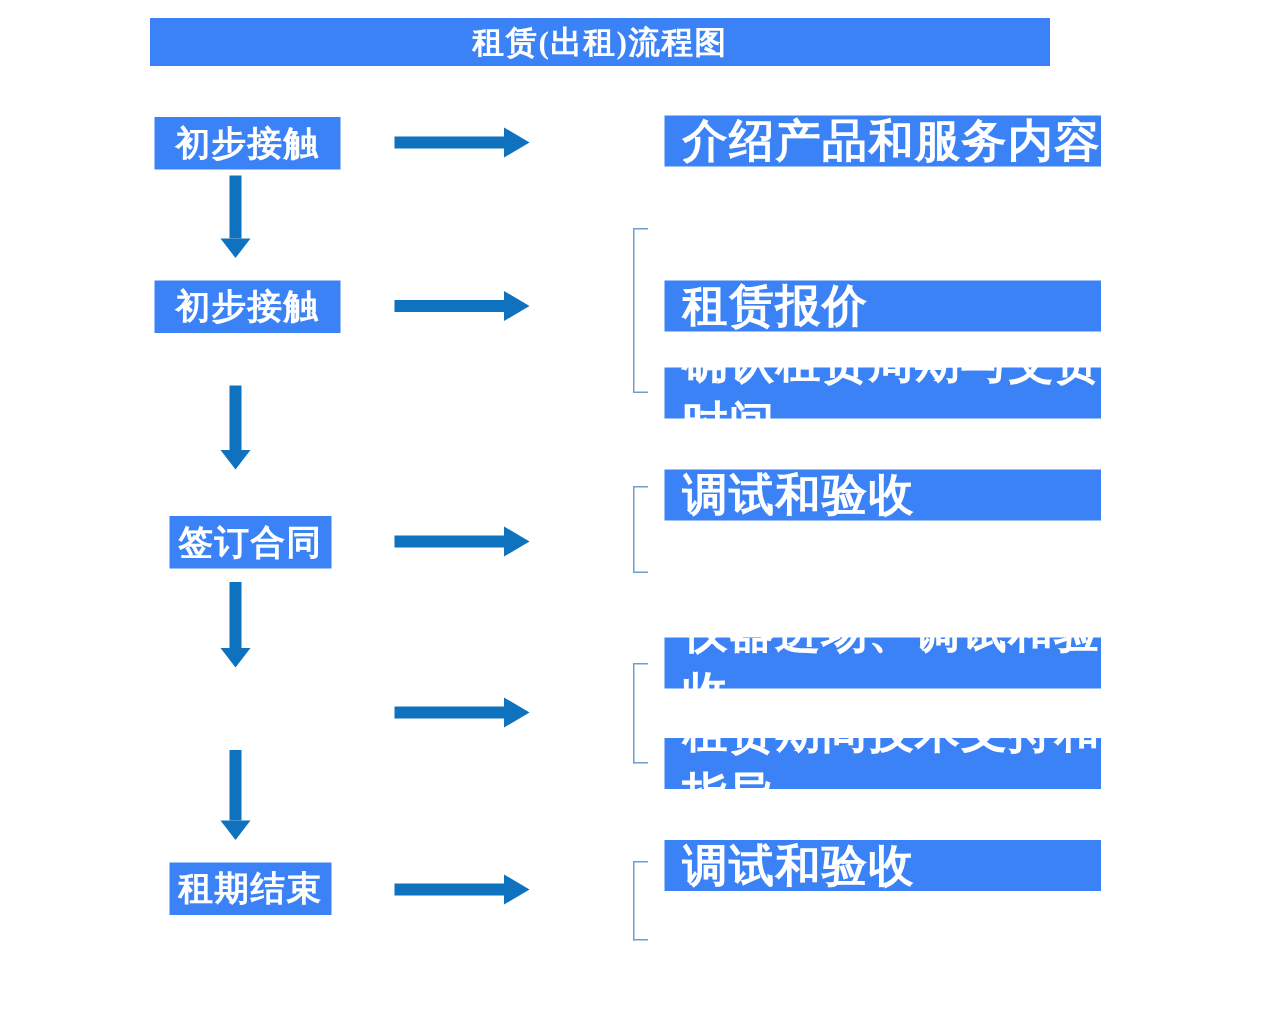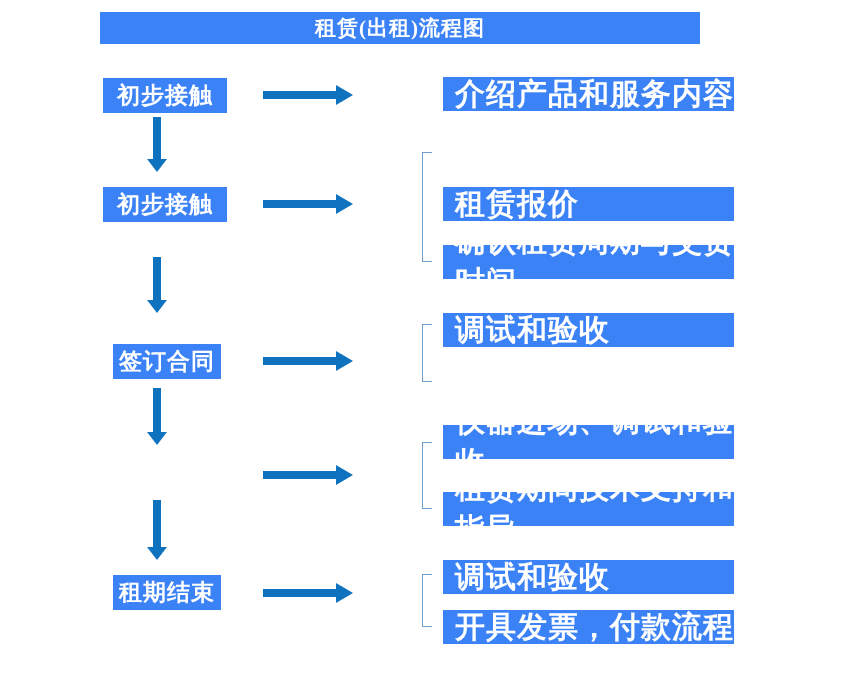--- a/index.html
+++ b/index.html
@@ -65,15 +65,14 @@
   <div class="bracket" style="top:442px;height:67px"></div>
   <div class="bracket" style="top:574px;height:53px"></div>
 
   <div class="box detail" style="top:77px">介绍产品和服务内容</div>
   <div class="box detail" style="top:187px">租赁报价</div>
   <div class="box detail" style="top:245px">确认租赁周期与交货时间</div>
   <div class="box detail" style="top:313px">调试和验收</div>
   <div class="box detail" style="top:425px">仪器进场、调试和验收</div>
   <div class="box detail" style="top:492px">租赁期间技术支持和指导</div>
   <div class="box detail" style="top:560px">调试和验收</div>
-  <div class="box detail" style="top:610px">开具发票，付款流程</div>
 
 </div>
 
 </body></html>

